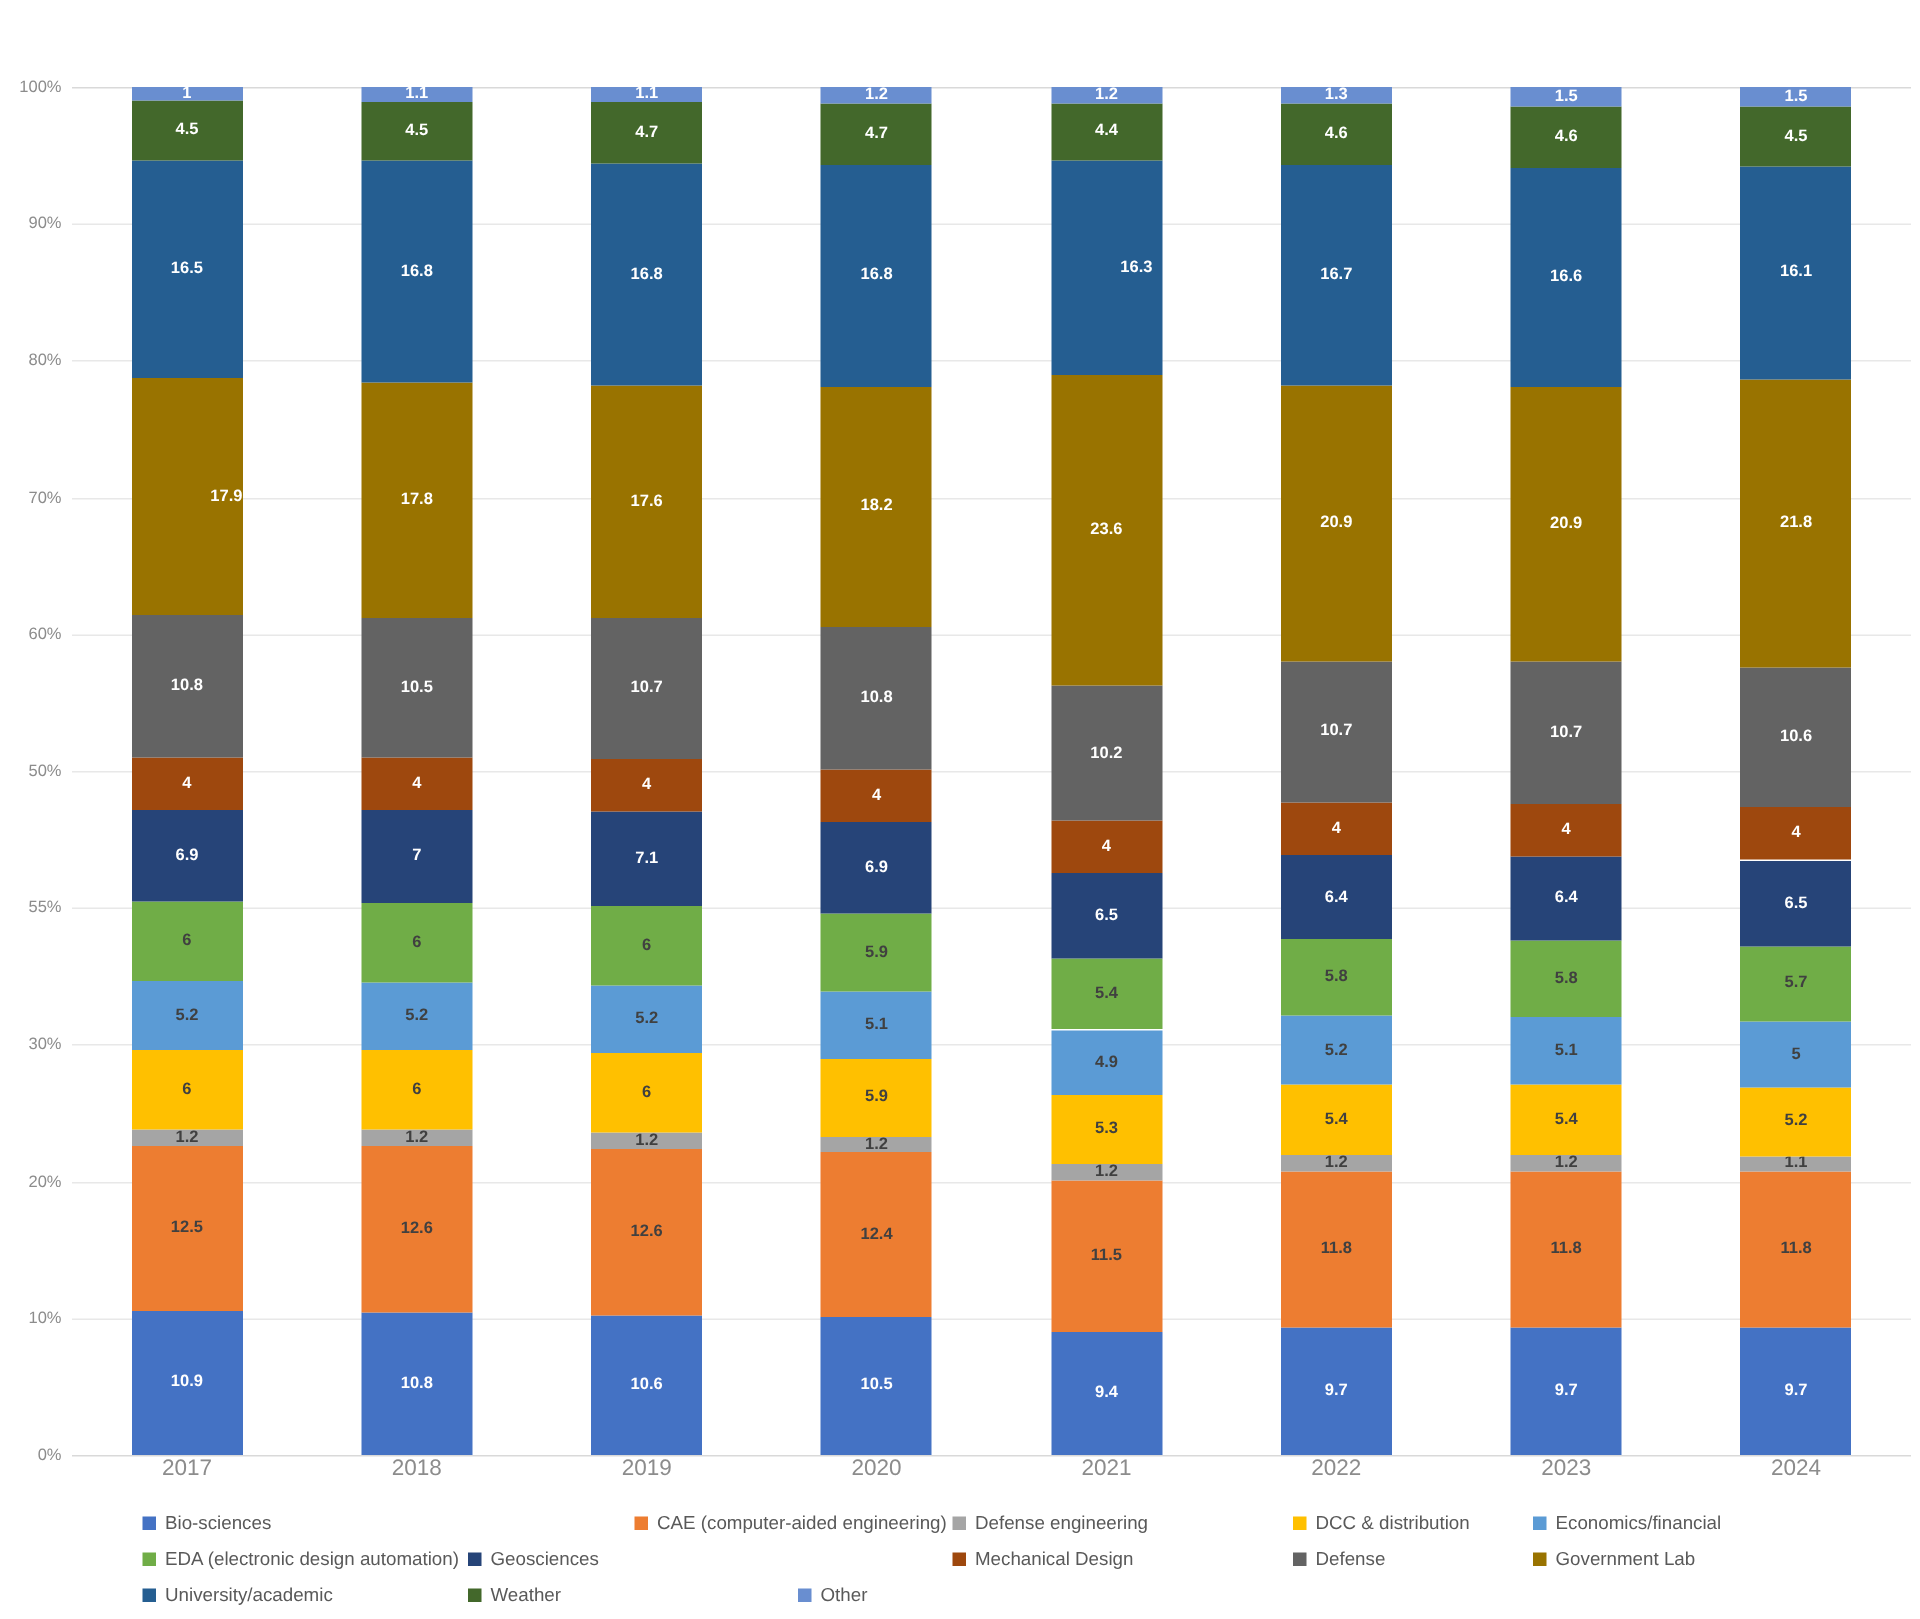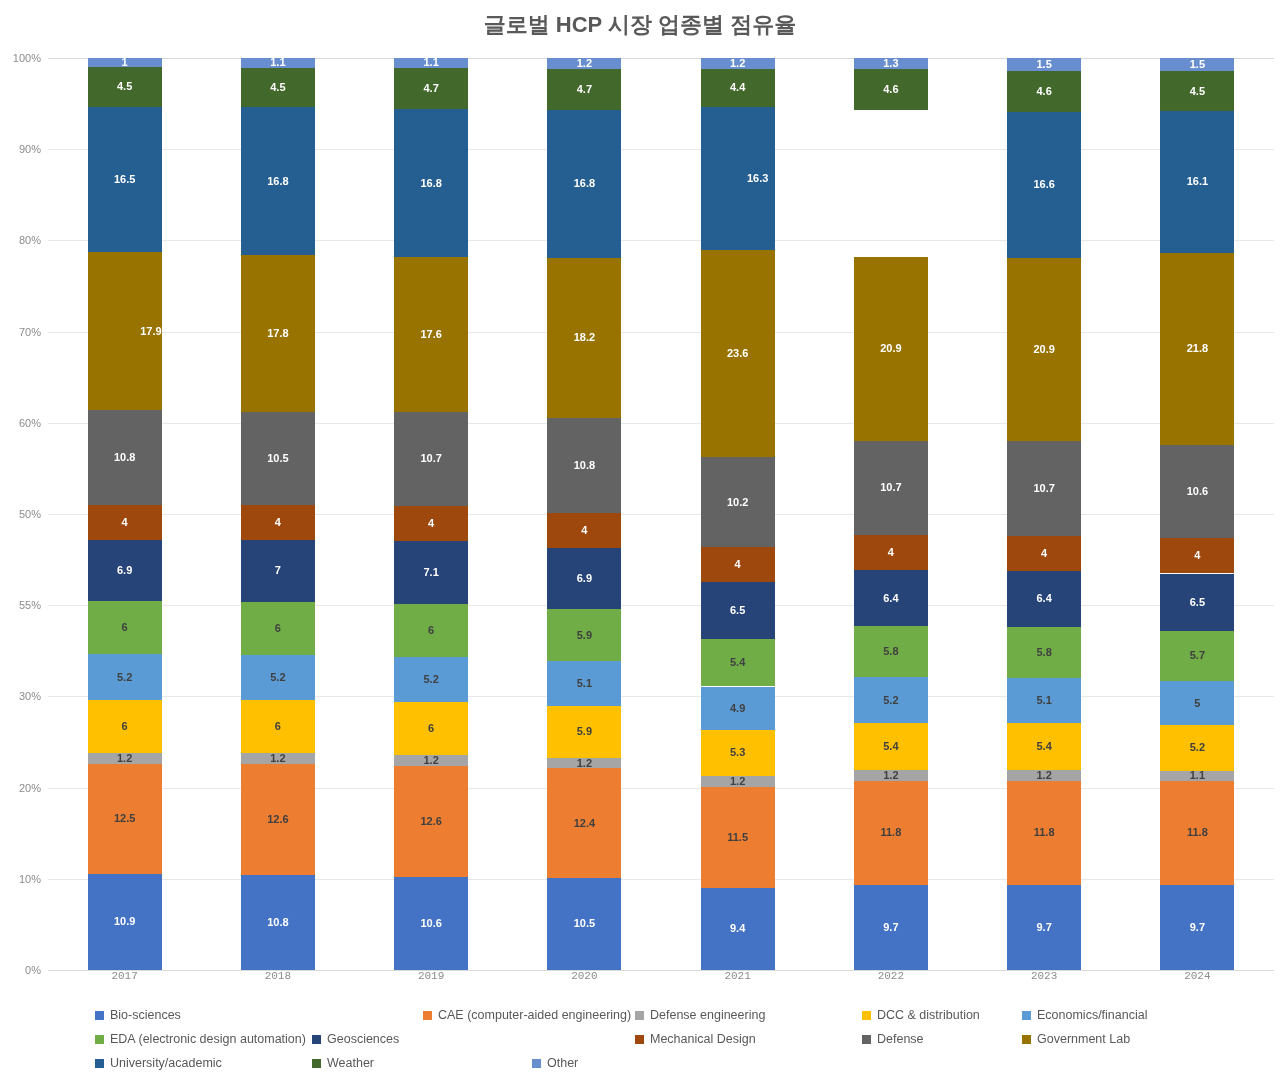--- a/index.html
+++ b/index.html
@@ -112,24 +112,23 @@
     position: absolute;
     left: 48px;
     top: 970px;
     width: 1226px;
     height: 24px;
   }
   .x-tick-label {
     position: absolute;
     top: 0;
     transform: translateX(-50%);
-    font-size: 11px;
+    font-size: 15px;
     color: #8c8c8c;
     white-space: nowrap;
-    font-family: Liberation Mono, monospace;
   }
 
   
   #legend {
     position: absolute;
     left: 95px;
     top: 1003px;
     width: 1120px;
     height: 74px;
   }
@@ -156,21 +155,20 @@
     font-size: 12.5px;
     color: #595959;
     line-height: 1;
   }
 </style>
 </head>
 <body>
 
 <div id="chart-root">
 
-  <div id="chart-title">글로벌 HCP 시장 업종별 점유율</div>
 
   <div id="plot-area">
     <div id="grid-layer">
         <div class="grid-line axis-bottom" style="top: 912px;">
           <span class="y-tick-label">0%</span>
         </div>
         <div class="grid-line" style="top: 820.8px;">
           <span class="y-tick-label">10%</span>
         </div>
         <div class="grid-line" style="top: 729.6px;">
@@ -441,20 +439,23 @@
               <span class="seg-label" style="color: rgb(255, 255, 255);">6.4</span>
             </div>
             <div class="bar-segment" title="Mechanical Design 2022: 4" style="bottom: 43.8766%; height: 3.85728%; background: rgb(158, 72, 14);">
               <span class="seg-label" style="color: rgb(255, 255, 255);">4</span>
             </div>
             <div class="bar-segment" title="Defense 2022: 10.7" style="bottom: 47.7338%; height: 10.3182%; background: rgb(99, 99, 99);">
               <span class="seg-label" style="color: rgb(255, 255, 255);">10.7</span>
             </div>
             <div class="bar-segment" title="Government Lab 2022: 20.9" style="bottom: 58.0521%; height: 20.1543%; background: rgb(153, 115, 0);">
               <span class="seg-label" style="color: rgb(255, 255, 255);">20.9</span>
+            </div>
+            <div class="bar-segment" title="University/academic 2022: 16.7" style="bottom: 78.2064%; height: 16.1041%; background: rgb(37, 94, 145);">
+              <span class="seg-label" style="color: rgb(255, 255, 255);">16.7</span>
             </div>
             <div class="bar-segment" title="Weather 2022: 4.6" style="bottom: 94.3105%; height: 4.43587%; background: rgb(67, 104, 43);">
               <span class="seg-label" style="color: rgb(255, 255, 255);">4.6</span>
             </div>
             <div class="bar-segment" title="Other 2022: 1.3" style="bottom: 98.7464%; height: 1.25362%; background: rgb(105, 142, 208);">
               <span class="seg-label" style="color: rgb(255, 255, 255);">1.3</span>
             </div>
           </div>
         </div>
         <div class="bar-group" style="left: 959.125px; width: 74px;">

